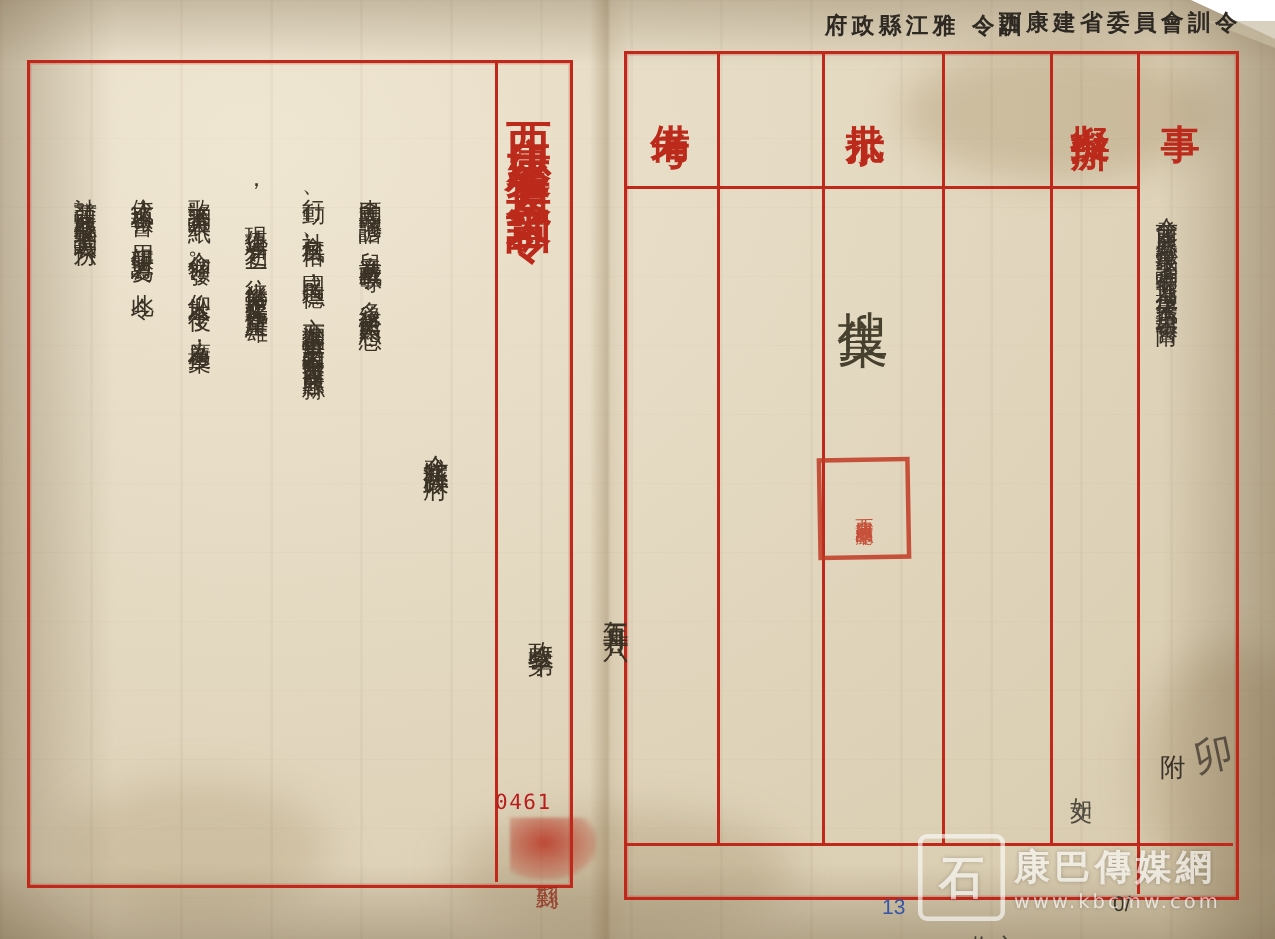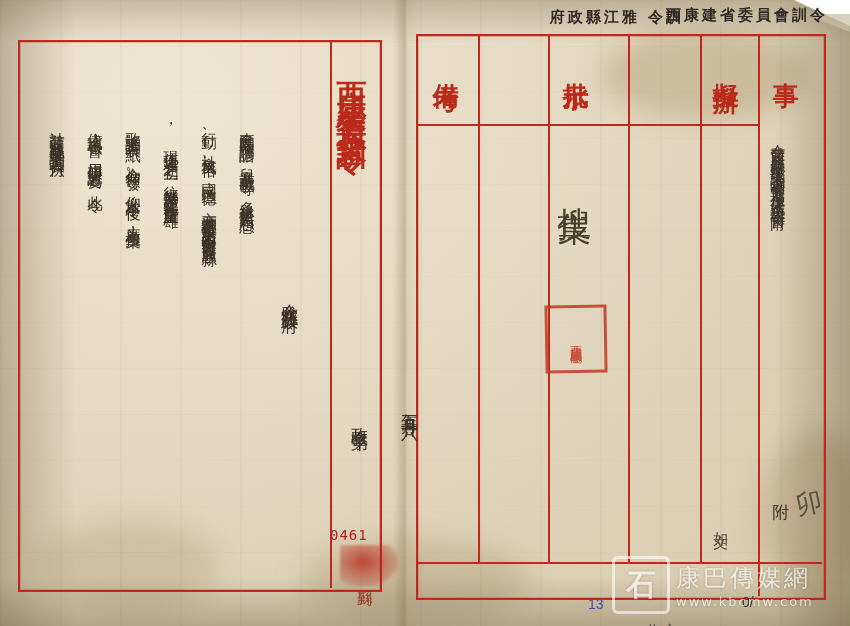--- a/index.html
+++ b/index.html
@@ -188,21 +188,21 @@
     width: 52px; height: 52px;
     border: 3px solid #ffffff;
     border-radius: 6px;
     color: #ffffff;
     font-size: 30px;
     font-weight: bold;
     display: flex; align-items: center; justify-content: center;
     text-shadow: 0 0 3px rgba(0,0,0,.35);
   }
   .wm-text { color: #ffffff; text-shadow: 0 0 3px rgba(0,0,0,.4); }
-  .wm-main { font-size: 24px; font-weight: normal; letter-spacing: 3px; }
+  .wm-main { font-size: 24px; font-weight: bold; letter-spacing: 3px; }
   .wm-sub { font-size: 13px; letter-spacing: 2px; font-family: "DejaVu Sans", sans-serif; }
 
   
   .tear {
     position:absolute;
     background:#ffffff;
     pointer-events:none;
   }
   .tear2 {
     position:absolute;

